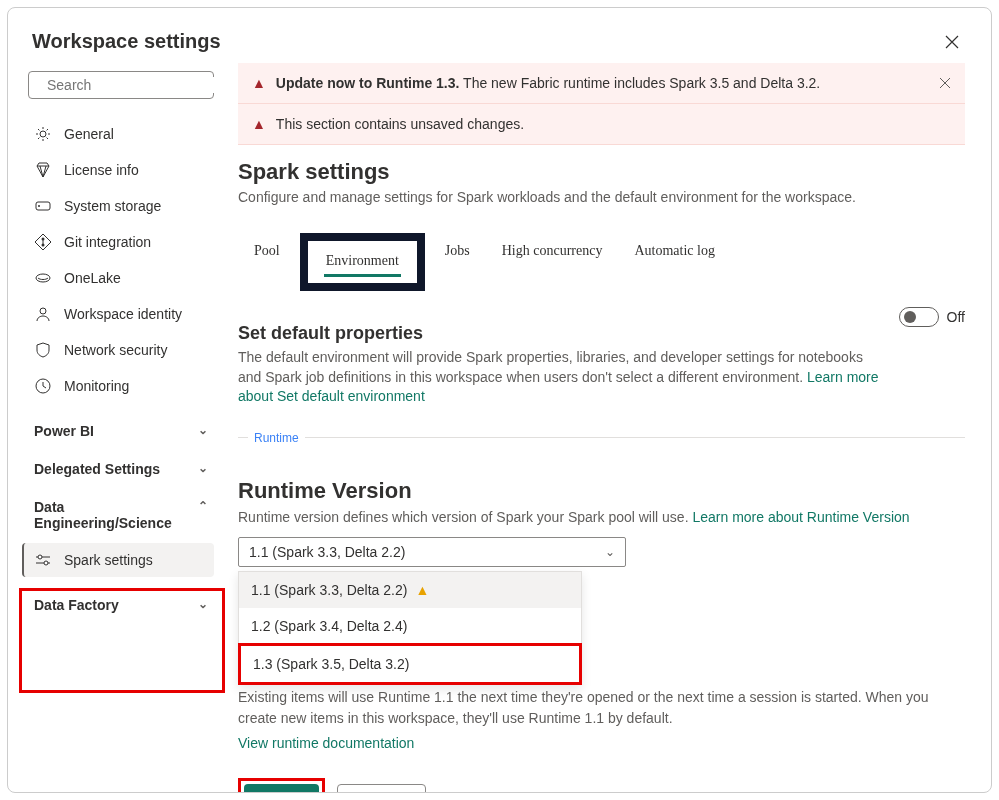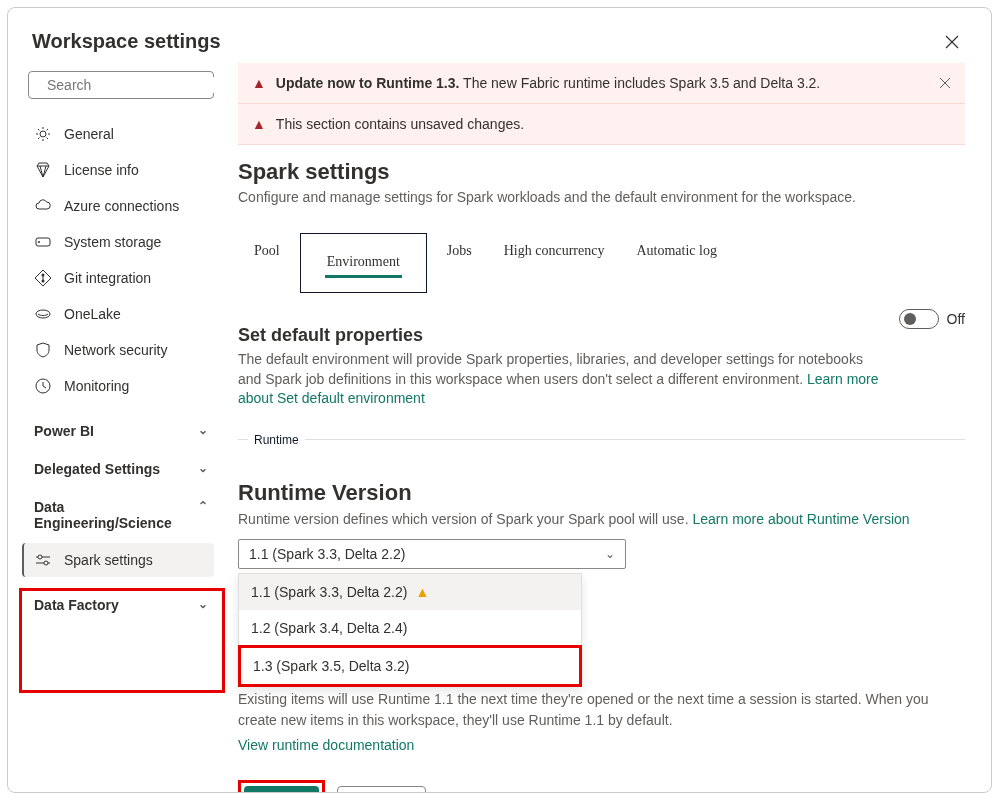--- a/index.html
+++ b/index.html
@@ -24,29 +24,29 @@
   .banner.warn { background: #fef1f0; border-bottom: 1px solid #f9d9d5; }
   .banner .banner-close { margin-left: auto; cursor: pointer; color: #605e5c; }
   .warn-icon { color: #a4262c; }
   .title-block { margin: 14px 0 8px 0; }
   .title-block h2 { font-size: 22px; font-weight: 600; margin-bottom: 4px; }
   .subtitle { color: #605e5c; }
   .tabs { display: flex; margin-top: 28px; align-items: flex-start; font-family: Liberation Serif, serif; }
   .tab { padding: 10px 16px 12px 16px; cursor: pointer; color: #323130; position: relative; }
   .tab.active { font-weight: 400; }
   .tab.active::after { content: ""; position: absolute; left: 14px; right: 14px; bottom: 4px; height: 3px; background: #117865; }
-  .tab-env-hl { border: 1px solid #0f172a; padding: 10px; margin: 0 4px; }
+  .tab-env-hl { border: 8px solid #0f172a; padding: 2px; margin: 0 4px; }
   .sect-title { font-size: 18px; font-weight: 600; margin-top: 16px; }
   .para { color: #605e5c; line-height: 1.4; margin-top: 4px; }
   .link { color: #117865; cursor: pointer; }
   .toggle-row { display: flex; align-items: flex-start; justify-content: space-between; margin-top: 16px; }
   .toggle { display: flex; align-items: center; gap: 8px; }
   .toggle-track { width: 40px; height: 20px; border-radius: 10px; background: #fff; border: 1px solid #605e5c; position: relative; cursor: pointer; }
   .toggle-thumb { width: 12px; height: 12px; border-radius: 50%; background: #605e5c; position: absolute; top: 3px; left: 4px; }
-  .fieldset-label { font-size: 12px; color: #0f172a; padding: 0 6px; background: #fff; position: relative; top: 8px; left: 10px; }
+  .fieldset-label { font-size: 12px; color: #3b82f6; padding: 0 6px; background: #fff; position: relative; top: 8px; left: 10px; }
   .fieldset-line { border-top: 1px solid #e1dfdd; margin-top: 0; }
   .runtime-title { font-size: 22px; font-weight: 600; margin-top: 40px; }
   .dropdown { position: relative; margin-top: 10px; width: 388px; }
   .dd-field { border: 1px solid #8a8886; border-radius: 2px; padding: 6px 10px; display: flex; justify-content: space-between; align-items: center; cursor: pointer; background: #fff; }
   .dd-list { position: absolute; top: 34px; left: 0; width: 344px; background: #fff; border: 1px solid #e1dfdd; box-shadow: 0 4px 10px rgba(0,0,0,0.1); z-index: 5; }
   .dd-item { padding: 10px 12px; cursor: pointer; display: flex; align-items: center; gap: 8px; }
   .dd-item.hover { background: #f3f2f1; }
   .dd-item.hl { border: 3px solid #e60000; margin: -1px; }
   .below-dd { margin-top: 120px; color: #605e5c; line-height: 1.5; }
   .btn-row { display: flex; gap: 12px; margin-top: 24px; align-items: center; }
@@ -93,28 +93,20 @@
         <span class="icon">
             <svg width="18" height="18" viewBox="0 0 18 18">
               <path d="M3 5h12L9 16z M3 5L5 2h8l2 3 M6 5v0L9 16 M12 5L9 16" stroke="#323130" fill="none"></path>
             </svg>
           </span>
         <span>License info</span>
       </div>
       <div class="nav-item">
         <span class="icon">
             <svg width="18" height="18" viewBox="0 0 18 18">
-              <path d="M5 12a3 3 0 010-6 4 4 0 017.5-1A3 3 0 1113 12H5z" stroke="#323130" fill="none"></path>
-            </svg>
-          </span>
-        <span>Azure connections</span>
-      </div>
-      <div class="nav-item">
-        <span class="icon">
-            <svg width="18" height="18" viewBox="0 0 18 18">
               <rect x="2" y="5" width="14" height="8" rx="2" stroke="#323130" fill="none"></rect>
               <circle cx="5" cy="9" r="1" fill="#323130"></circle>
             </svg>
           </span>
         <span>System storage</span>
       </div>
       <div class="nav-item">
         <span class="icon">
             <svg width="18" height="18" viewBox="0 0 18 18">
               <path d="M9 1l8 8-8 8-8-8z" stroke="#323130" fill="none"></path>
@@ -126,20 +118,29 @@
         <span>Git integration</span>
       </div>
       <div class="nav-item">
         <span class="icon">
             <svg width="18" height="18" viewBox="0 0 18 18">
               <ellipse cx="9" cy="9" rx="7" ry="4" stroke="#323130" fill="none"></ellipse>
               <path d="M4 9c2 2 8 2 10 0" stroke="#323130" fill="none"></path>
             </svg>
           </span>
         <span>OneLake</span>
+      </div>
+      <div class="nav-item">
+        <span class="icon">
+            <svg width="18" height="18" viewBox="0 0 18 18">
+              <circle cx="9" cy="6" r="3" stroke="#323130" fill="none"></circle>
+              <path d="M3 16c0-3 3-5 6-5s6 2 6 5" stroke="#323130" fill="none"></path>
+            </svg>
+          </span>
+        <span>Workspace identity</span>
       </div>
       <div class="nav-item">
         <span class="icon">
             <svg width="18" height="18" viewBox="0 0 18 18">
               <path d="M9 2l6 2v5c0 4-3 6-6 7-3-1-6-3-6-7V4z" stroke="#323130" fill="none"></path>
             </svg>
           </span>
         <span>Network security</span>
       </div>
       <div class="nav-item">

